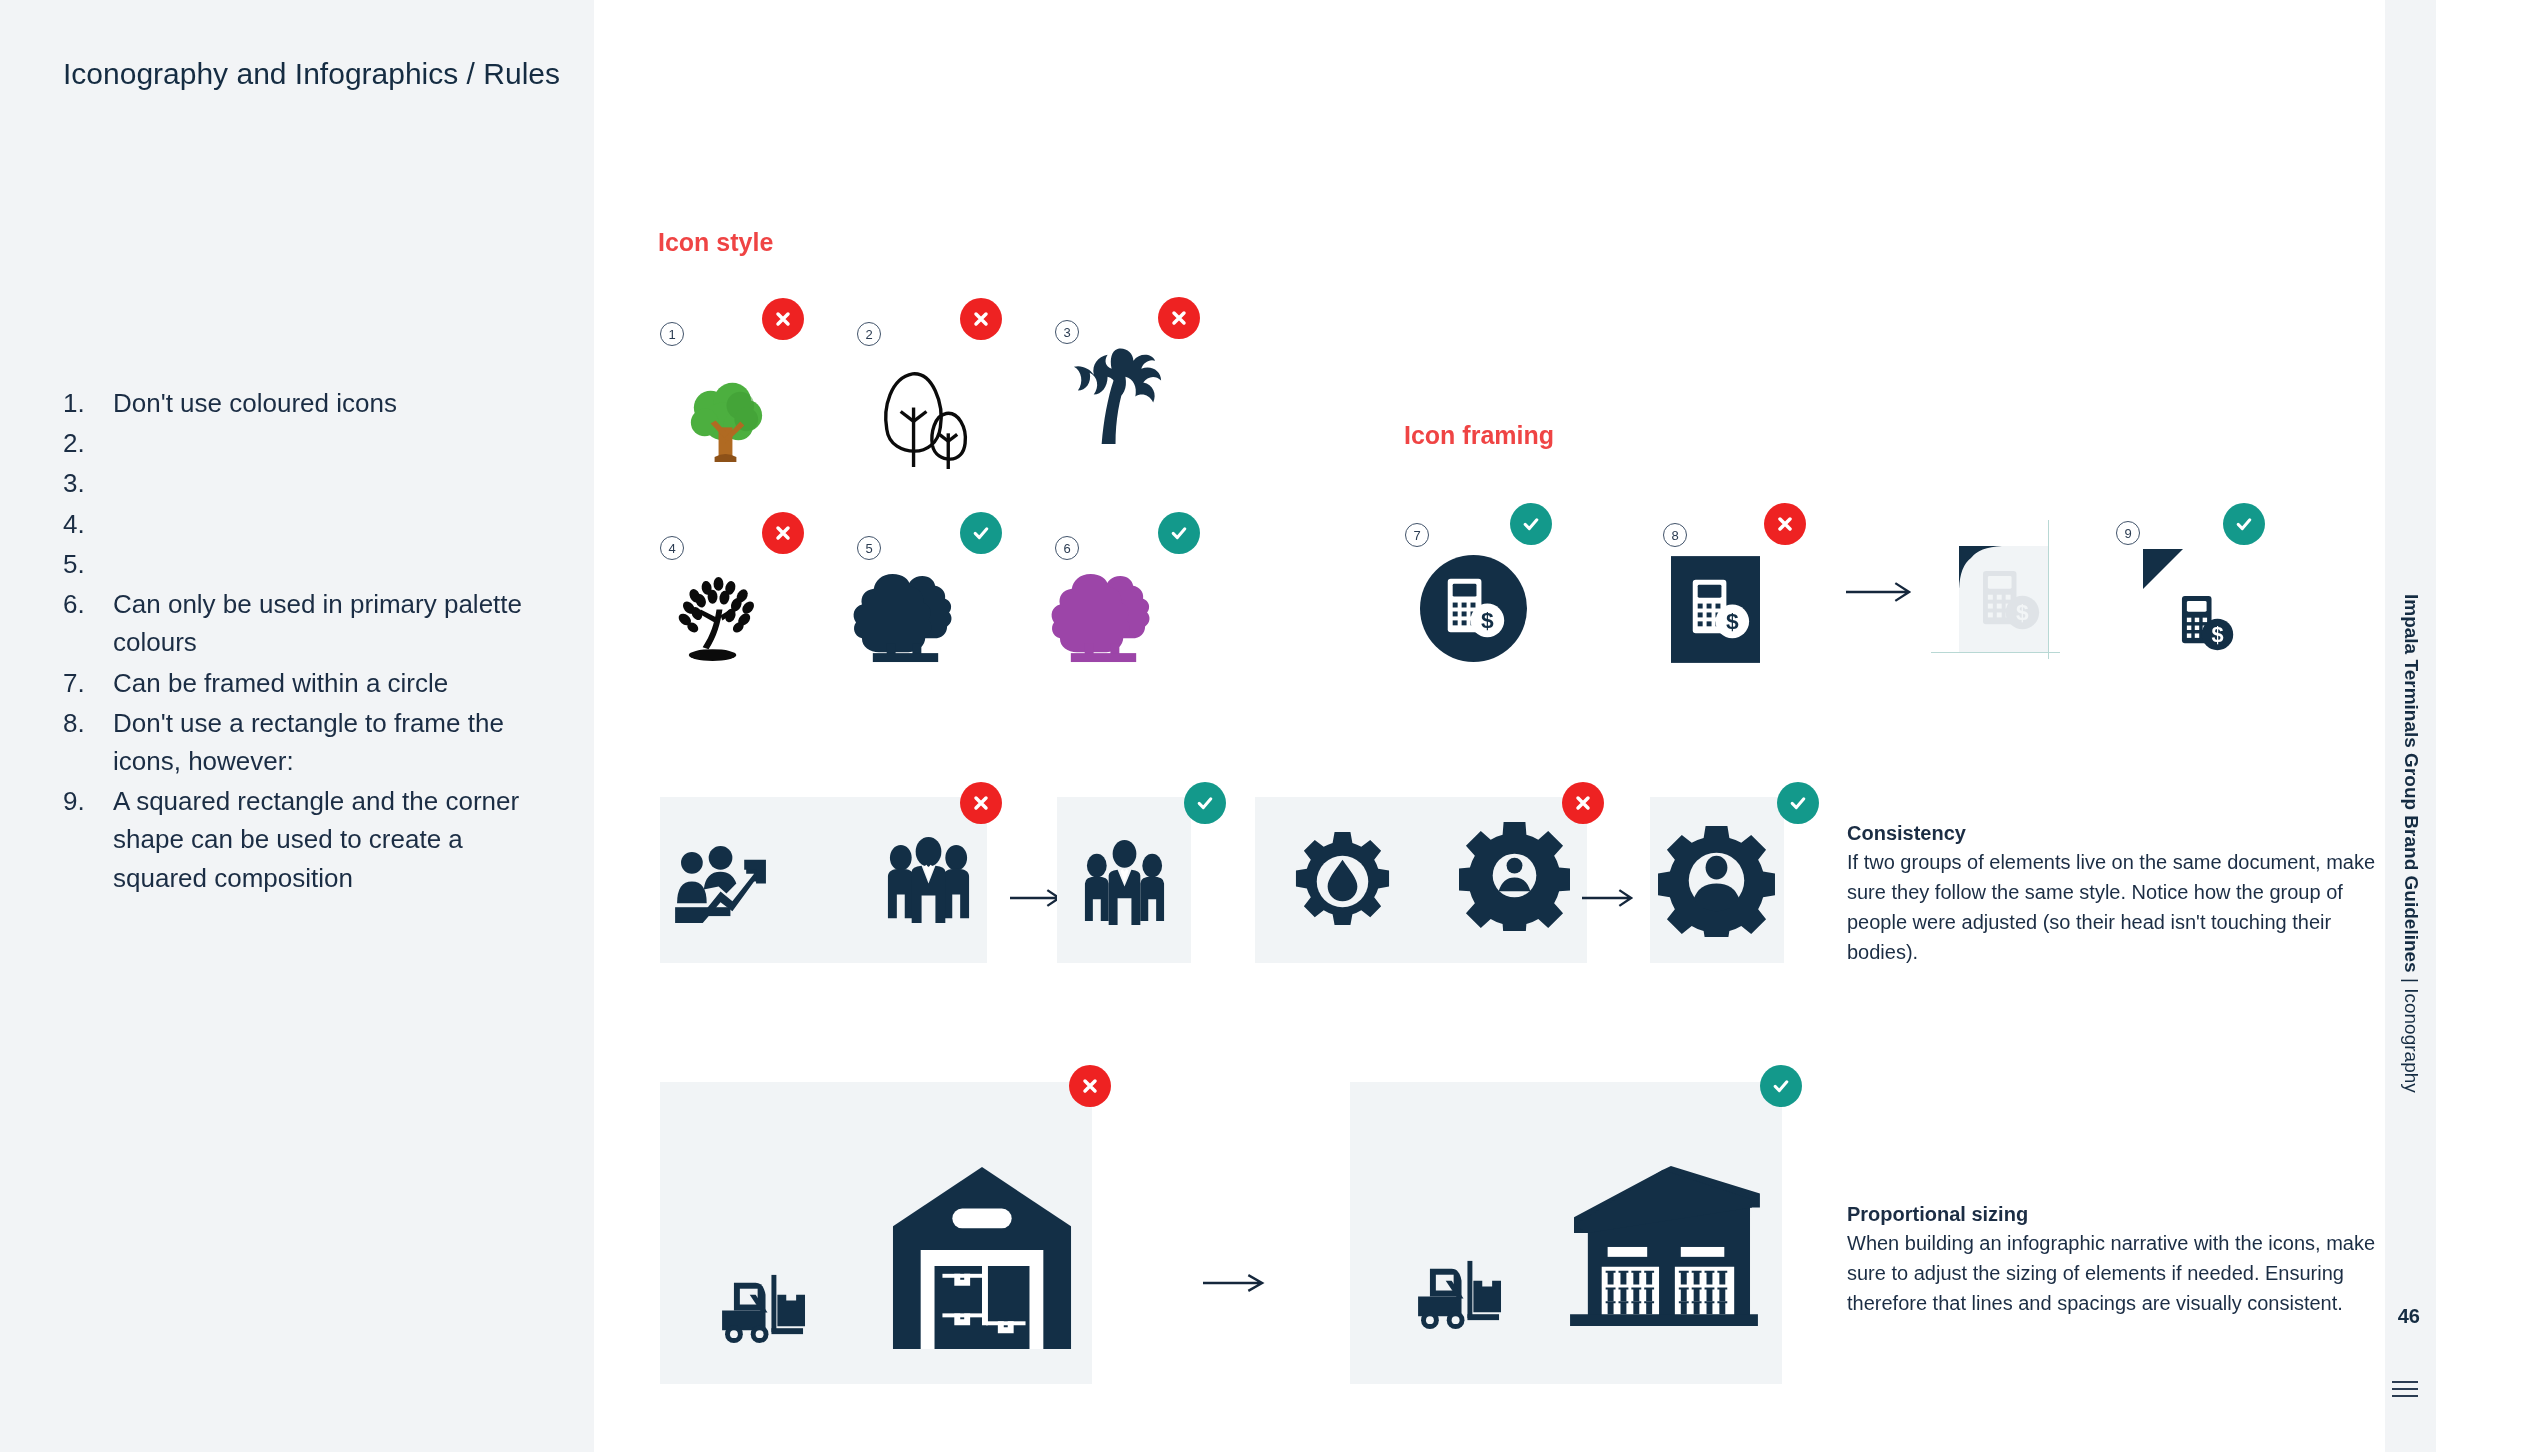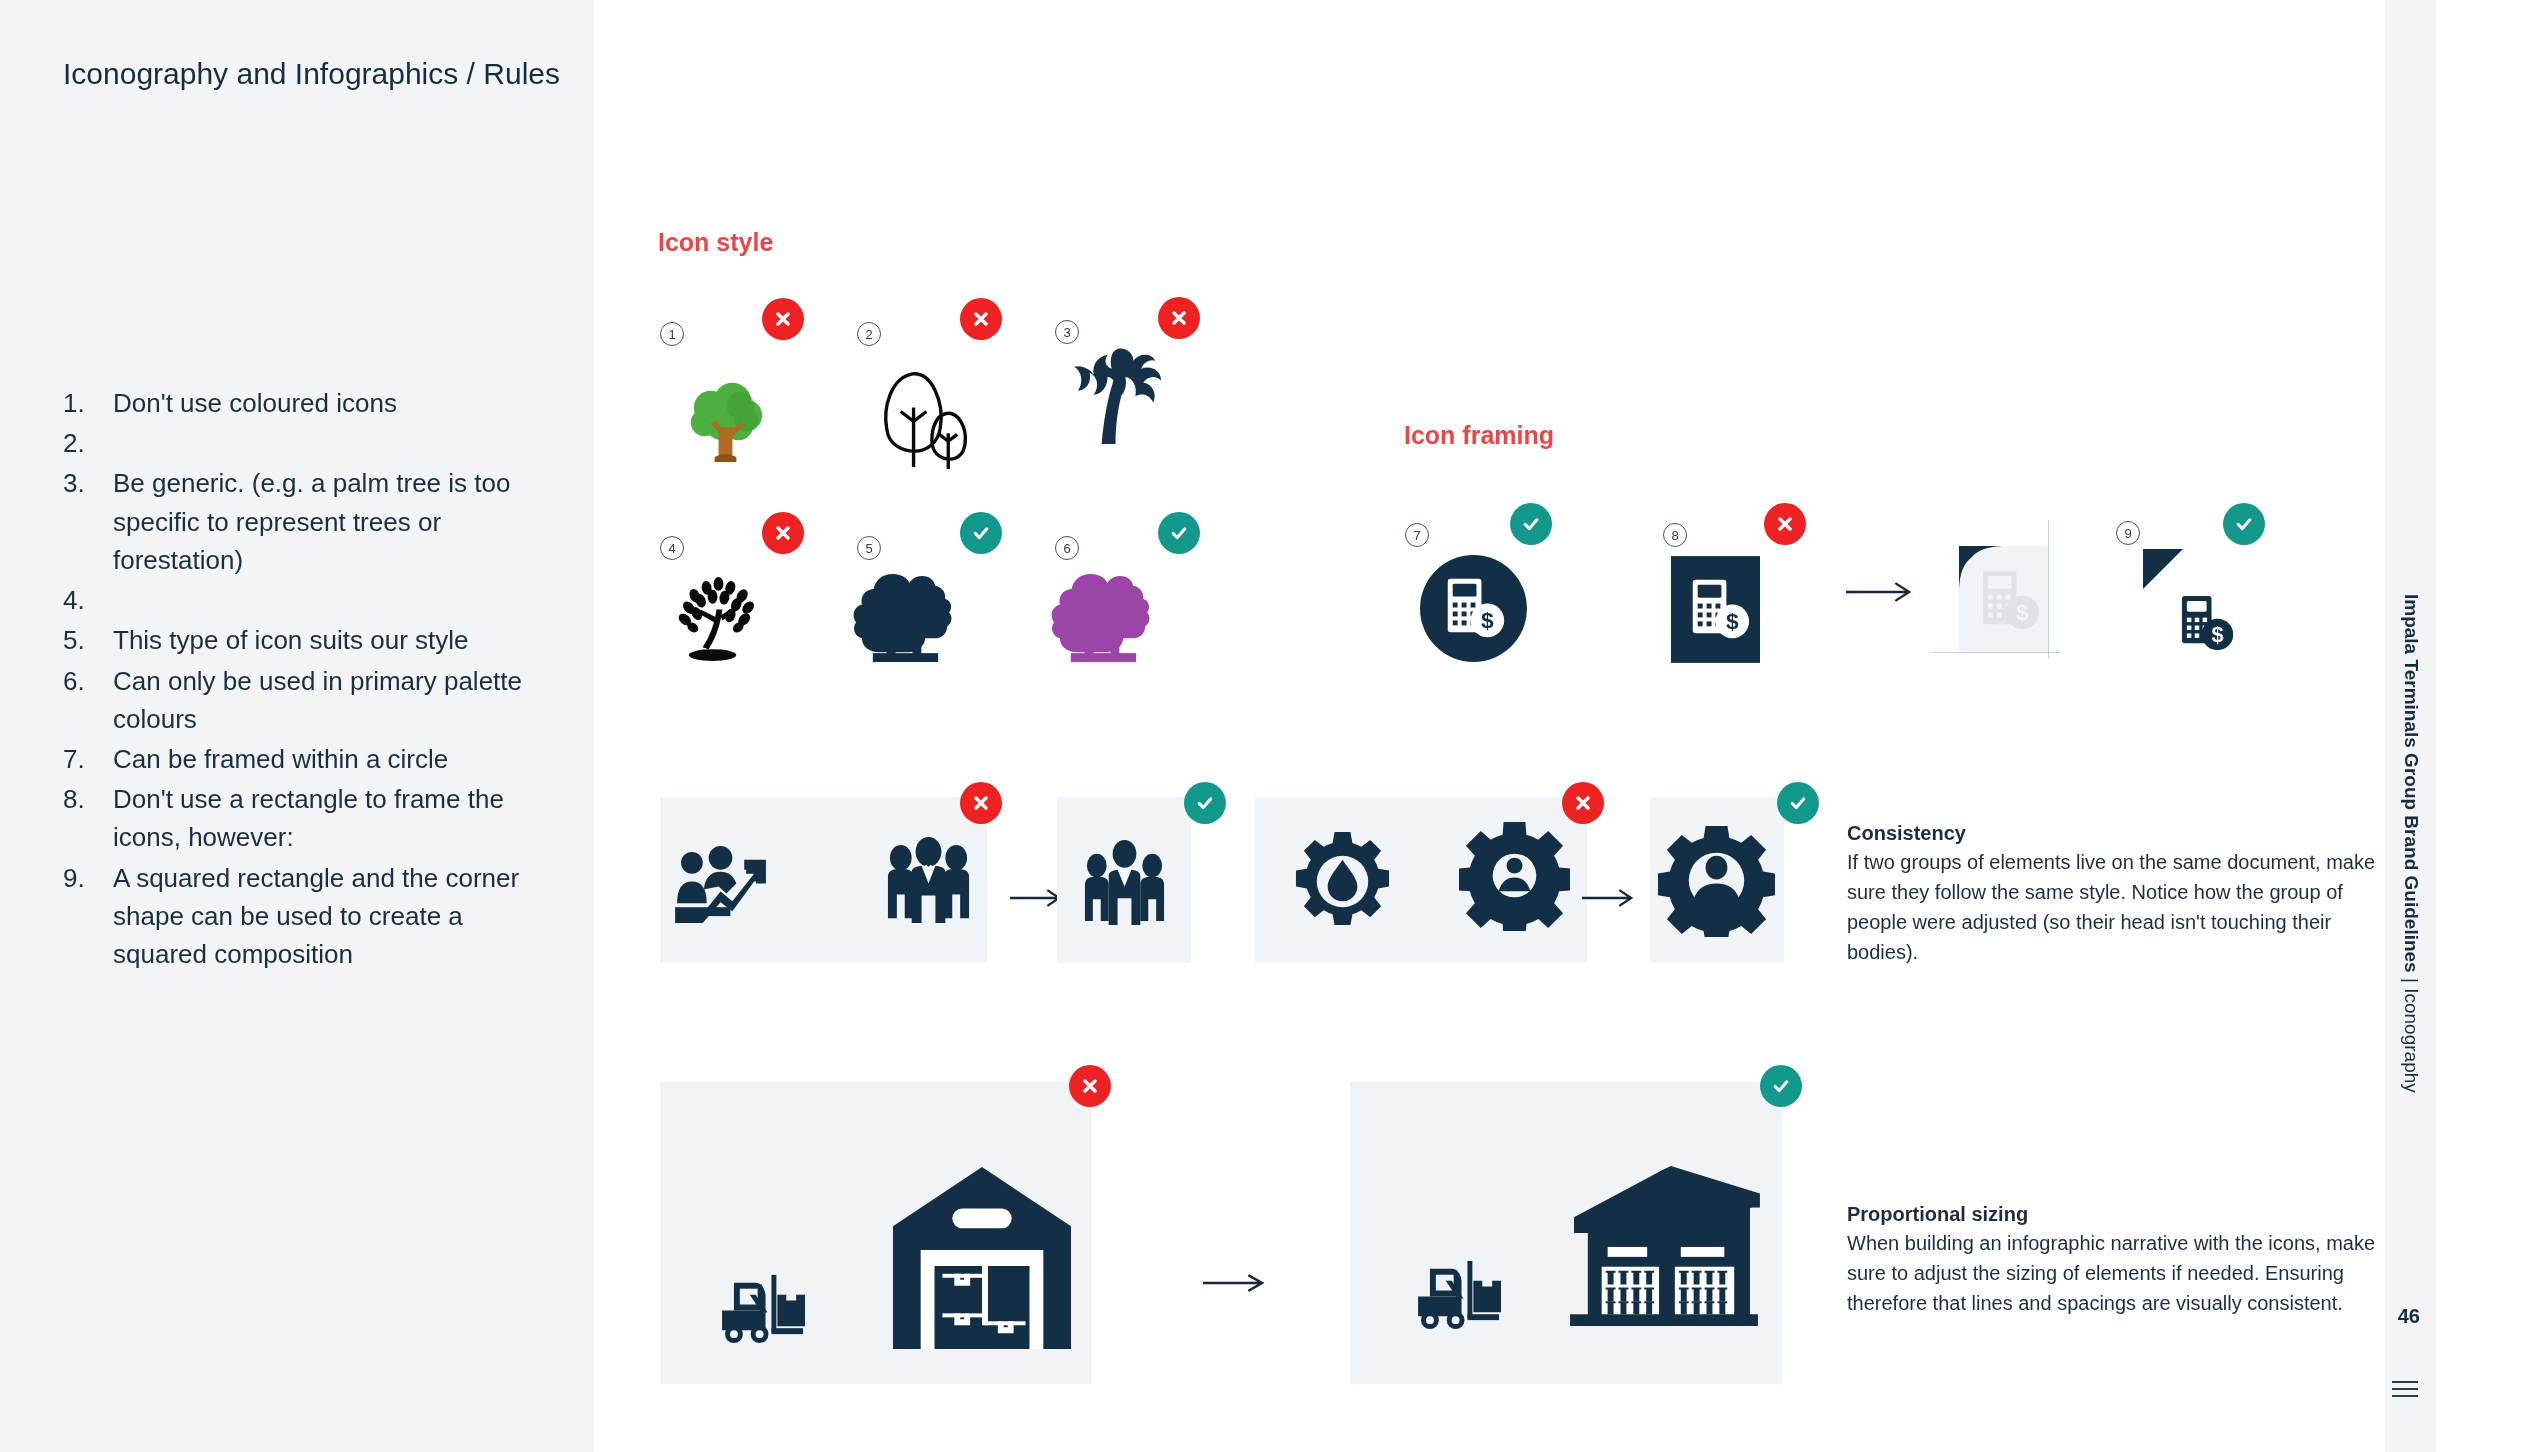--- a/index.html
+++ b/index.html
@@ -102,28 +102,26 @@
     <ul class="rules-list">
       <li class="rule-item">
         <span class="rule-num">1.</span>
         <span class="rule-text">Don't use coloured icons</span>
       </li>
       <li class="rule-item">
         <span class="rule-num">2.</span>
       </li>
       <li class="rule-item">
         <span class="rule-num">3.</span>
-        <span class="rule-text">Be generic. (e.g. a palm tree is too specific to represent trees or forestation)</span>
       </li>
       <li class="rule-item">
         <span class="rule-num">4.</span>
       </li>
       <li class="rule-item">
         <span class="rule-num">5.</span>
-        <span class="rule-text">This type of icon suits our style</span>
       </li>
       <li class="rule-item">
         <span class="rule-num">6.</span>
         <span class="rule-text">Can only be used in primary palette colours</span>
       </li>
       <li class="rule-item">
         <span class="rule-num">7.</span>
         <span class="rule-text">Can be framed within a circle</span>
       </li>
       <li class="rule-item">

